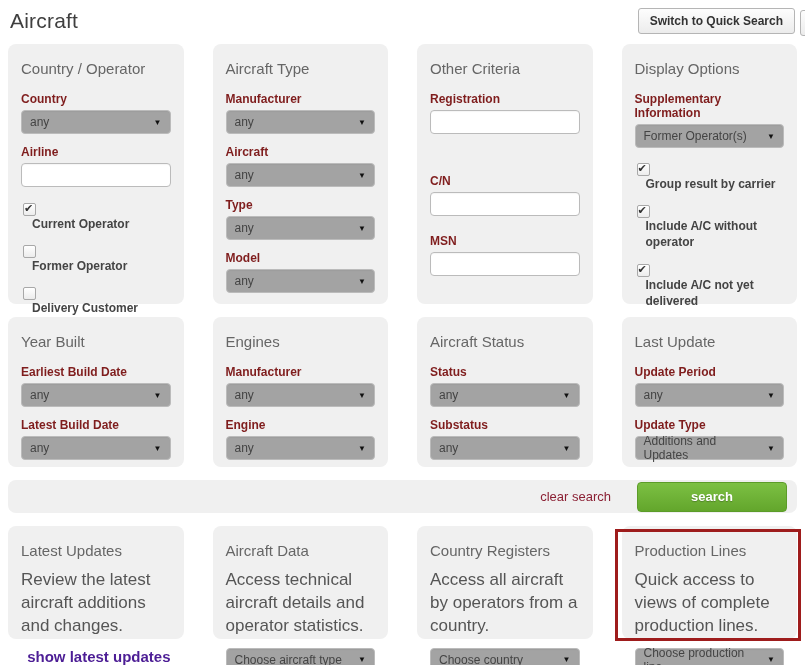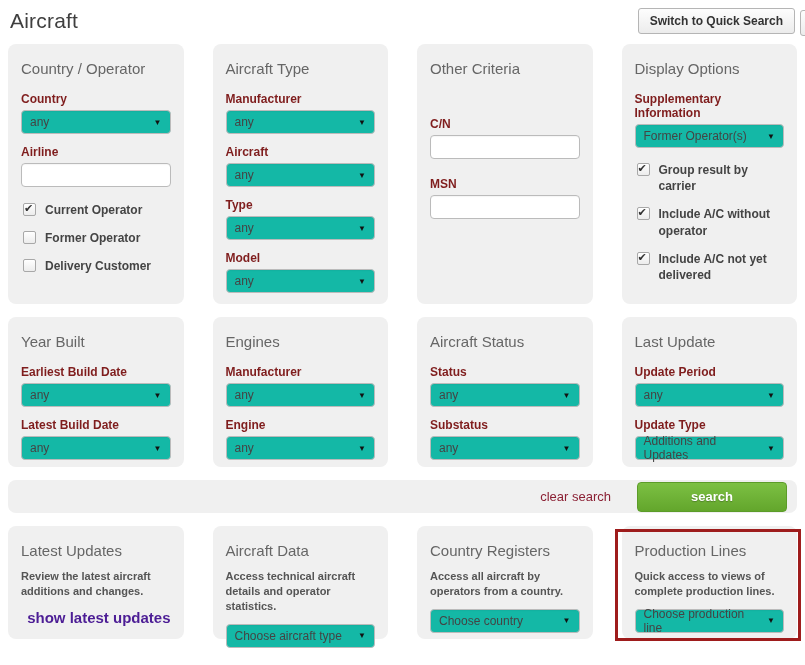--- a/index.html
+++ b/index.html
@@ -20,47 +20,47 @@
   
   .grid { display:grid; grid-template-columns:repeat(4,1fr); gap:29px; margin-bottom:13px; }
   .panel { background:#f0f0f0; border-radius:8px; padding:12px 13px; position:relative; }
   .row1 .panel { height:260px; }
   .row2 .panel { height:150px; }
   .row3 .panel { height:113px; }
   .panel h2 { font-size:15px; font-weight:normal; color:#666; margin:4px 0 15px 0; }
 
   .field { margin-bottom:11px; }
   .field .flabel { display:block; font-size:12px; font-weight:bold; color:#7f1d1d; margin-bottom:4px; }
-  .selectbox { background:#14b8a6; border:1px solid #bbb; border-radius:4px; height:24px;
+  .selectbox { background:#a3a3a3; border:1px solid #bbb; border-radius:4px; height:24px;
     display:flex; align-items:center; justify-content:space-between; padding:0 8px;
     font-size:12px; color:#444; cursor:pointer; box-shadow:inset 0 1px 1px rgba(0,0,0,0.04); }
   .selectbox .arrow { font-size:8px; color:#111; margin-left:6px; }
   .textbox { width:100%; height:24px; border:1px solid #bbb; border-radius:4px;
     background:#fff; padding:0 7px; font-size:12px; color:#444;
     box-shadow:inset 0 1px 1px rgba(0,0,0,0.04); }
 
-  .check-row { display:flex; align-items:flex-start; margin:0 0 12px 2px; }
+  .check-row { display:flex; align-items:flex-start; margin:0 0 12px 2px;flex-direction:column; }
   .cb { appearance:none; -webkit-appearance:none; width:13px; height:13px; flex:0 0 13px;
     border:1px solid #a8a8a8; border-radius:2px; background:linear-gradient(#fff,#ececec);
     margin-top:1px; position:relative; cursor:pointer; }
   .cb:checked::after { content:"✔"; position:absolute; left:0; top:-2px;
     font-size:11px; color:#333; }
   .check-row .clabel { font-size:12px; font-weight:bold; color:#444; margin-left:9px;
     line-height:1.35; }
 
   
   .search-bar { background:#f0f0f0; border-radius:8px; height:33px; margin-bottom:13px;
     display:flex; align-items:center; justify-content:flex-end; padding:0 10px; }
   .clear-link { font-size:13px; color:#8b2034; cursor:pointer; margin-right:26px; }
   .search-btn { width:150px; height:30px; background:linear-gradient(#7cc043,#63a62c);
     border:1px solid #5c9c29; border-radius:4px; color:#fff; font-weight:bold; font-size:13px;
     cursor:pointer; text-shadow:0 1px 1px rgba(0,0,0,0.25); }
 
   
-  .row3 .panel p { font-size:11px; color:#555; line-height:1.35; margin:0 0 10px 0;font-weight:bold; }
+  .row3 .panel p { font-size:17px; color:#555; line-height:1.35; margin:0 0 10px 0; }
   .row3 .panel h2 { margin-bottom:10px; }
   .red-link { display:block; text-align:right; font-size:15px; font-weight:bold;
     color:#4c1d95; cursor:pointer; margin-top:2px; }
   .annotation { position:absolute; left:-7px; top:3px; right:-4px; bottom:-2px;
     border:3px solid #9e1c1c; pointer-events:none; }
 </style>
 </head>
 <body>
 
 <div class="page">
@@ -129,20 +129,24 @@
         <span class="flabel">Model</span>
         <div class="selectbox">
           <span>any</span>
           <span class="arrow">▼</span>
         </div>
       </div>
     </div>
 
     <div class="panel">
       <h2>Other Criteria</h2>
+      <div class="field" style="margin-bottom:18px;">
+        <span class="flabel">Registration</span>
+        <input type="text" class="textbox" value="" style="">
+      </div>
       <div class="field" style="margin-bottom:18px;margin-top:40px;">
         <span class="flabel">C/N</span>
         <input type="text" class="textbox" value="" style="">
       </div>
       <div class="field">
         <span class="flabel">MSN</span>
         <input type="text" class="textbox" value="" style="">
       </div>
     </div>
 

